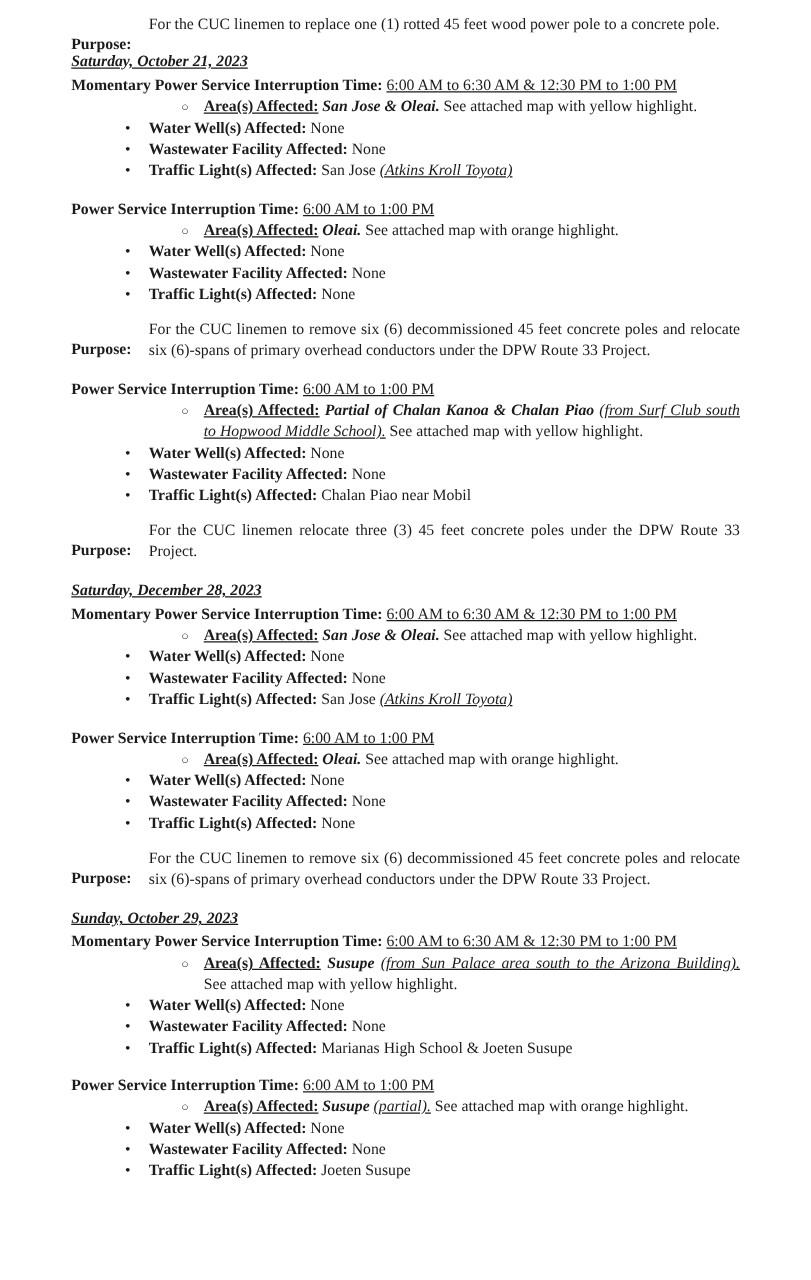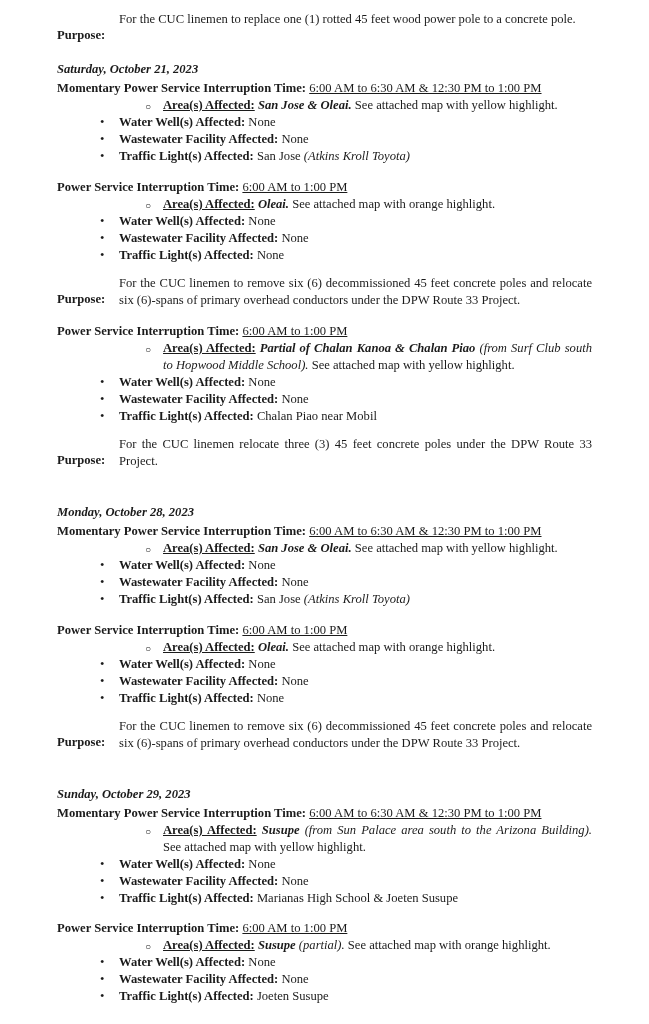--- a/index.html
+++ b/index.html
@@ -7,27 +7,26 @@
     width: 649px; height: 1024px;
     background: #ffffff;
     color: #1b1b1b;
     font-family: "Liberation Serif", "DejaVu Serif", serif;
     font-size: 12.6px;
     line-height: 17px;
     overflow: hidden;
   }
   .doc { padding: 11px 57px 0 57px; }
   .b  { font-weight: bold; margin-top: 20px; }
-  .i  { font-style: italic; }
+  .i  { font-style: italic; text-decoration: underline; }
   .bi { font-weight: bold; font-style: italic; }
   .u  { text-decoration: underline; }
   .h-date {
-    font-weight: bold; font-style: italic; 
+    font-weight: bold; font-style: italic; text-decoration: underline;
     margin-bottom: 2px;
-    margin-top: 20px;
   }
   .time-line { white-space: nowrap; }
   .o-row { padding-left: 106px; position: relative; text-align: justify; }
   .o-dot { position: absolute; left: 88px; top: 1px; font-size: 10px; }
   .bullet-row { padding-left: 62px; position: relative; }
   .dot { position: absolute; left: 43px; }
   .purpose { padding-left: 62px; position: relative; text-align: justify; }
   .plabel { position: absolute; left: 0; top: 16px; font-weight: bold; }
   .sp11 { height: 11px; } .sp13 { height: 13px; } .sp14 { height: 14px; }
 </style>
@@ -144,21 +143,21 @@
 
     <div class="purpose">
       <span class="plabel">Purpose:</span>
       <span>For the CUC linemen relocate three (3) 45 feet concrete poles under the DPW Route 33 Project.</span>
     </div>
   </div>
 
   <div class="sp14"></div>
 
   <div>
-    <div class="h-date">Monday, October 28, 2023</div>
+    <div class="h-date">Saturday, December 28, 2023</div>
 
     <div class="time-line">
       <span class="b">Momentary Power Service Interruption Time:</span>
       <span class="u">6:00 AM to 6:30 AM &amp; 12:30 PM to 1:00 PM</span>
     </div>
     <div class="o-row">
       <span class="o-dot">○</span>
       <span class="b u">Area(s) Affected:</span>
       <span class="bi">San Jose &amp; Oleai.</span>
       <span>See attached map with yellow highlight.</span>

